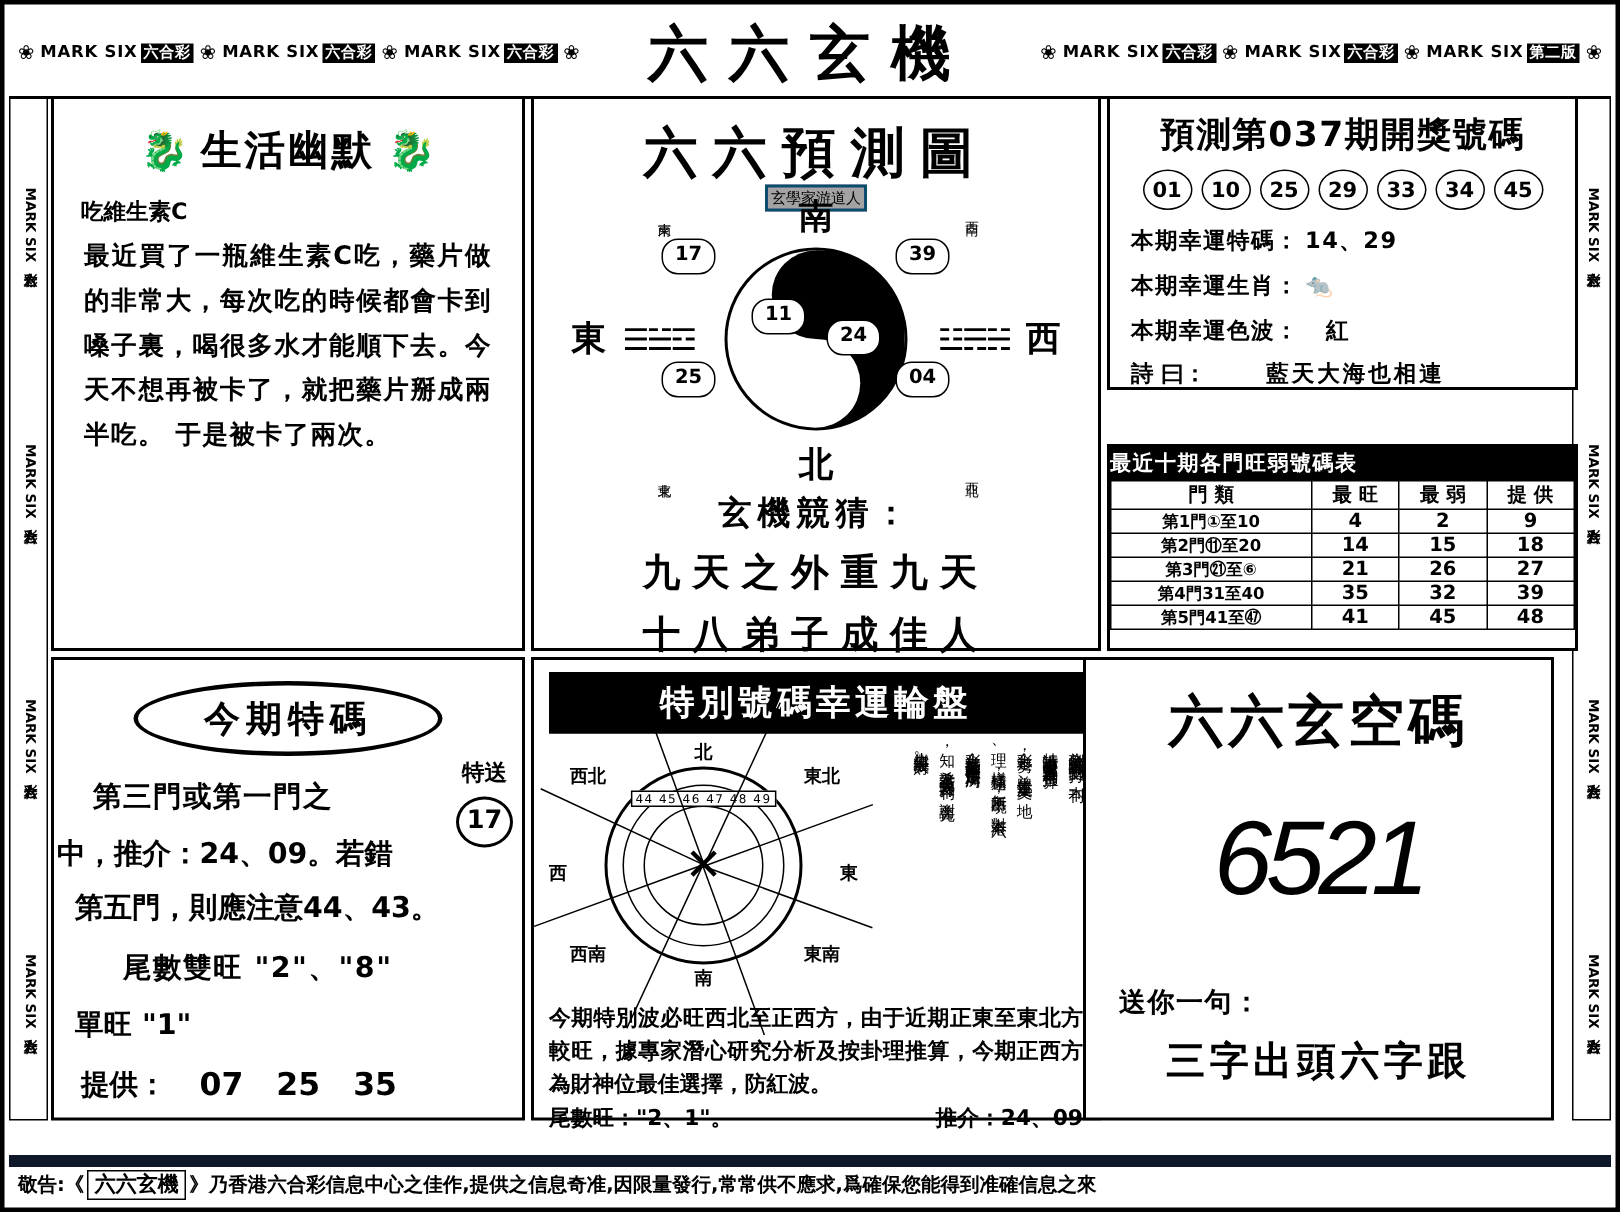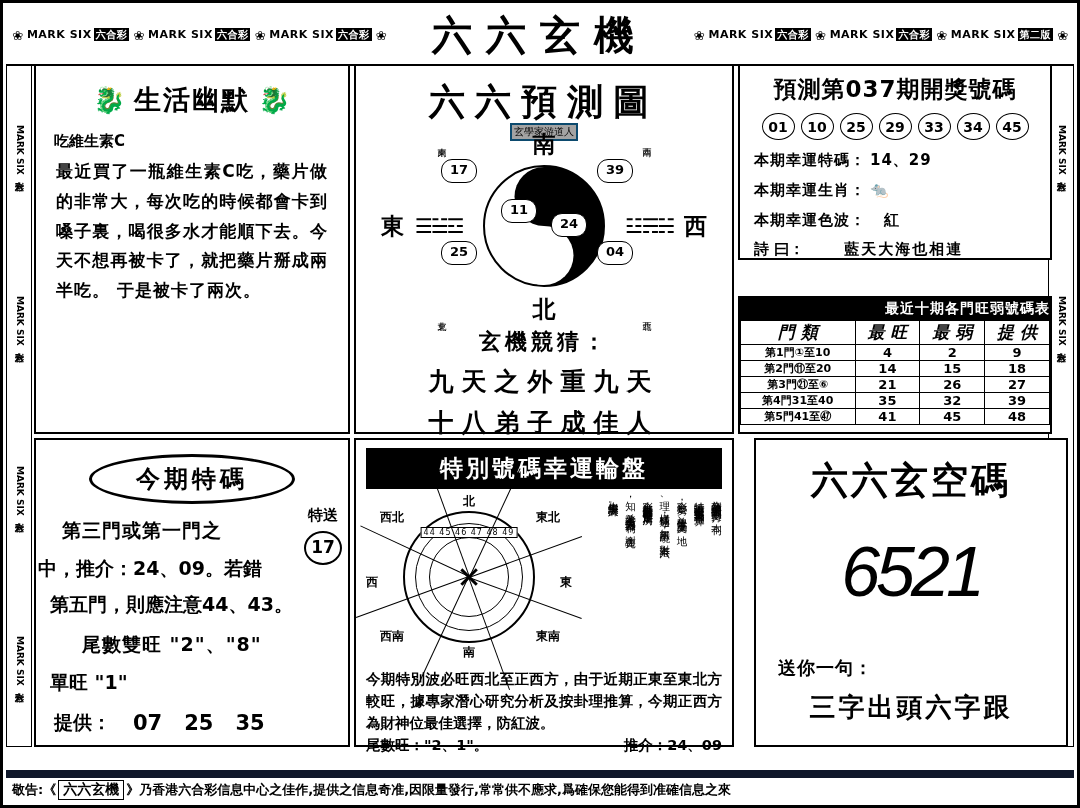--- a/index.html
+++ b/index.html
@@ -50,21 +50,21 @@
   }
   .cell{position:absolute;border:2px solid #000;box-sizing:border-box;background:#fff;}
   
   .c-humor{left:0;top:0;width:316px;height:370px;}
   .c-forecast{left:320px;top:0;width:380px;height:370px;}
   .c-draw{left:704px;top:0;width:314px;height:196px;}
   .c-table{left:704px;top:232px;width:314px;height:138px;}
   
   .c-special{left:0;top:374px;width:316px;height:309px;}
   .c-wheel{left:320px;top:374px;width:380px;height:309px;}
-  .c-hand{left:720px;top:374px;width:314px;height:309px;}
+  .c-hand{left:688px;top:374px;width:314px;height:309px;}
   
   .humor-title{
     display:flex;align-items:center;justify-content:center;gap:8px;
     margin-top:16px;
   }
   .humor-title .t{font-size:27px;font-weight:bold;letter-spacing:2px;}
   .dragon{font-size:26px;}
   .humor-sub{font-size:15px;font-weight:bold;margin:14px 0 6px 18px;}
   .humor-body{
     font-size:17px;font-weight:bold;line-height:1.75;letter-spacing:1px;
@@ -120,26 +120,26 @@
   .ball{
     width:31px;height:25px;border:1.5px solid #000;border-radius:50%;
     font-size:14px;font-weight:bold;display:flex;align-items:center;justify-content:center;
   }
   .drow{font-size:15px;font-weight:bold;margin:11px 0 0 14px;letter-spacing:1px;}
   .drow .val{margin-left:4px;}
   .poem{margin:10px 0 0 14px;font-size:15px;font-weight:bold;}
   .poem .pv{margin-left:40px;letter-spacing:2px;}
   
   .tbl-head{
-    background:#000;color:#fff;text-align:right;font-size:14px;font-weight:bold;
+    background:#000;color:#fff;text-align:left;font-size:14px;font-weight:bold;
     padding:2px 0;letter-spacing:1px;
   }
   table.stats{width:100%;border-collapse:collapse;font-size:13px;font-weight:bold;}
   table.stats th,table.stats td{border:1px solid #000;text-align:center;padding:0px 0;}
-  table.stats th{font-size:17px;font-style:italic;}
+  table.stats th{font-size:13px;}
   .gate{font-size:11px;white-space:nowrap;}
   
   .oval{
     width:200px;height:44px;margin:14px auto 0;border:3px solid #000;border-radius:50%;
     display:flex;align-items:center;justify-content:center;font-size:24px;font-weight:bold;
     letter-spacing:4px;
   }
   .sp-line{font-size:19px;font-weight:bold;letter-spacing:1px;margin:14px 0 0 26px;}
   .sp-line2{font-size:19px;font-weight:bold;margin:12px 0 0 2px;}
   .sp-line3{font-size:19px;font-weight:bold;margin:10px 0 0 14px;}

